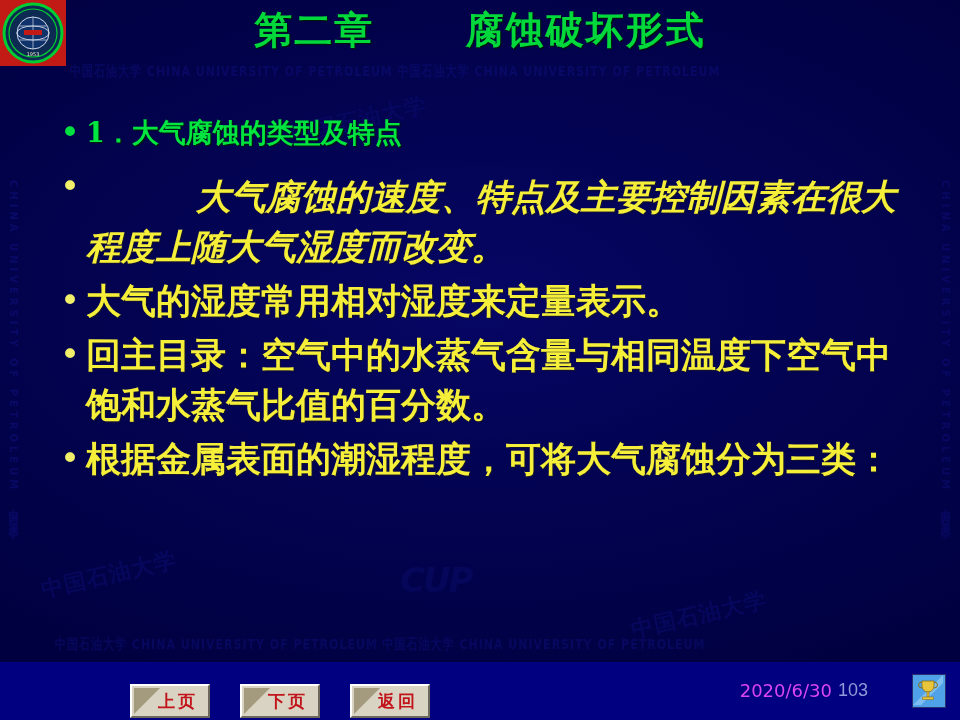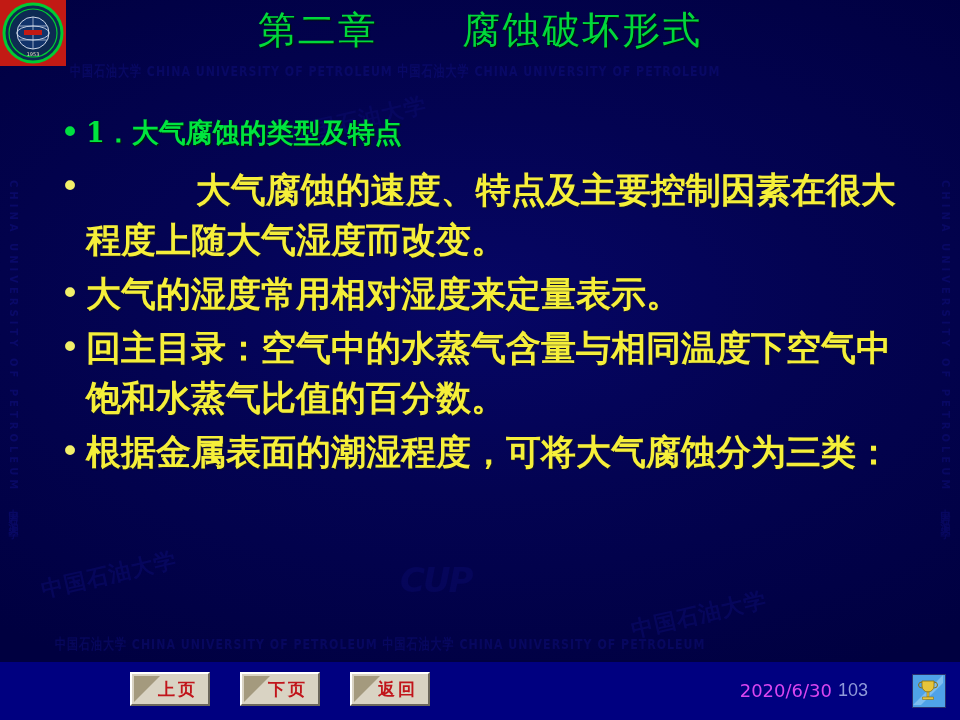--- a/index.html
+++ b/index.html
@@ -92,21 +92,21 @@
     z-index: 6;
   }
   #logo svg { display: block; }
 
   #slide-title {
     position: absolute;
     top: 5px; left: 0; right: 0;
     text-align: center;
     color: #00d83c;
     font-size: 38px;
-    font-weight: normal;
+    font-weight: bold;
     letter-spacing: 2px;
     font-family: "DejaVu Serif", "Liberation Serif", serif;
     text-shadow: 1px 1px 1px #001a00;
     z-index: 5;
     white-space: pre;
   }
 
   
   #content {
     position: absolute;
@@ -138,35 +138,35 @@
     font-family: "DejaVu Serif", "Liberation Serif", serif;
     font-weight: bold;
     text-shadow: 1px 1px 1px #14142c;
     white-space: pre-wrap;
   }
   .bullet-text.green {
     color: #00e53f;
     text-shadow: 1px 1px 1px #002200;
   }
   .b1 .bullet-text { font-size: 27px; }
-  .b2 .bullet-text { margin-top: 3px; }
+  .b2 .bullet-text { margin-top: 10px; font-style: italic; }
 
   
   #footer {
     position: absolute;
     left: 0; right: 0; bottom: 0;
     height: 58px;
     background: #000080;
     border-top: 2px solid #000040;
     z-index: 7;
   }
   #nav-buttons {
     position: absolute;
     left: 130px;
-    top: 10px;
+    top: 22px;
     display: flex;
     align-items: center;
     gap: 30px;
     text-align: right;
   }
   .navbtn {
     position: relative;
     height: 30px;
     background: #d9d3c3;
     border: 2px solid;

